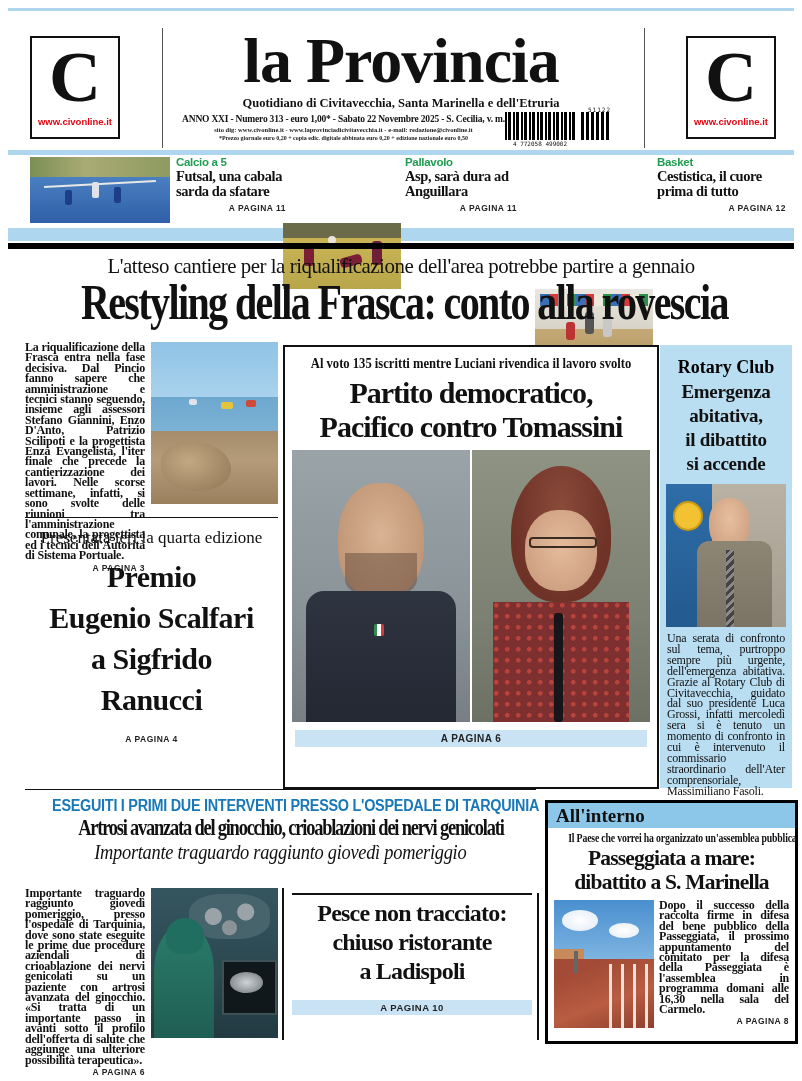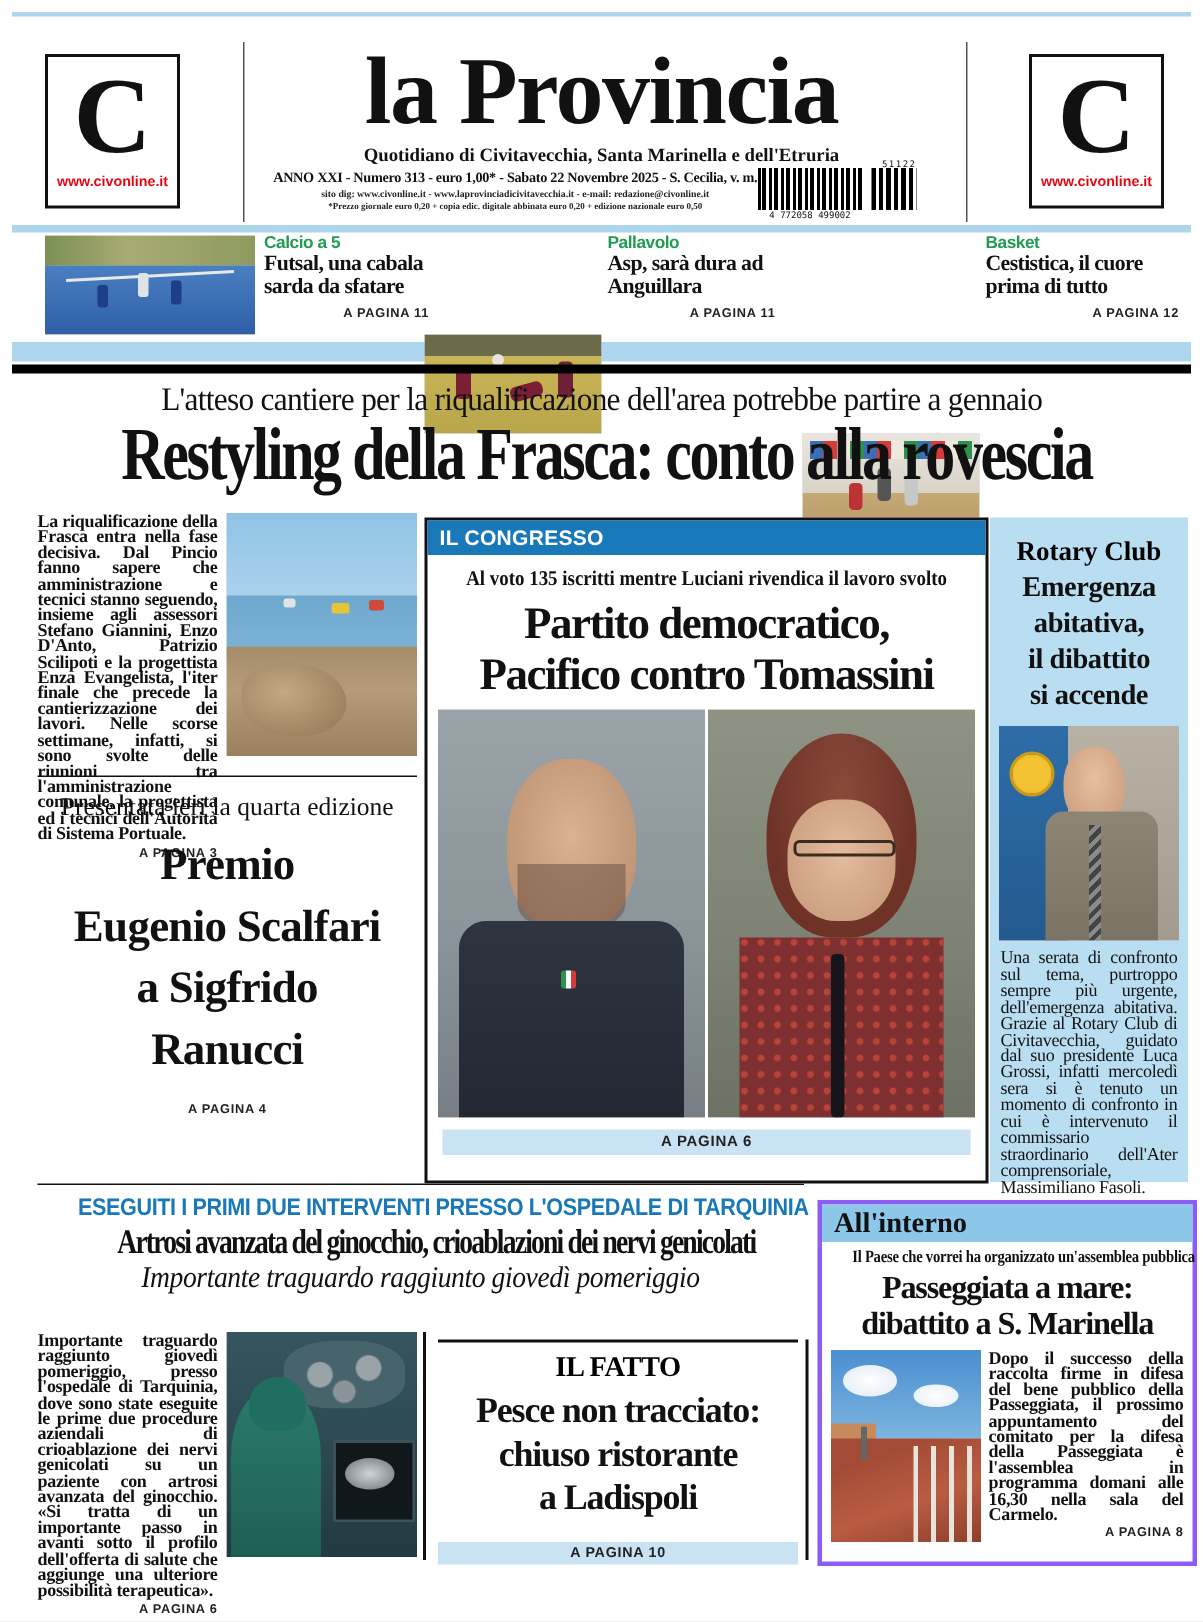--- a/index.html
+++ b/index.html
@@ -59,21 +59,21 @@
   .pale-bar{background:#c9e2f4;height:17px;line-height:17px;margin:8px 10px 0 10px;}
   
   .rotary{left:660px;top:345px;width:132px;height:443px;background:#b9ddf1;padding:0;}
   .rot-kicker{font-weight:bold;font-size:18px;margin-top:12px;}
   .rot-headline{font-weight:bold;font-size:19px;line-height:24px;margin-top:2px;letter-spacing:-.3px;}
   
   .tarq-kicker{font-family:"Liberation Sans",sans-serif;font-weight:bold;font-size:16px;letter-spacing:-.3px;color:#1878b8;}
   .tarq-headline{font-weight:bold;font-size:23px;letter-spacing:-1.5px;}
   .tarq-subhead{font-style:italic;font-size:20px;letter-spacing:-.3px;}
   
-  .interno{left:545px;top:800px;width:247px;height:238px;border:3px solid #8b5cf6;background:#fff;}
+  .interno{left:545px;top:800px;width:247px;height:238px;border:3px solid #000000;background:#fff;}
   .int-bar{background:#8cc6e8;height:25px;line-height:25px;padding-left:8px;font-weight:bold;font-size:19px;}
   .int-kicker{font-weight:bold;font-size:11.5px;letter-spacing:-.2px;margin-top:4px;}
   .int-headline{font-weight:bold;font-size:21.5px;line-height:24px;letter-spacing:-.8px;margin-top:2px;}
   
   .fatto-title{font-weight:bold;font-size:19px;letter-spacing:-.3px;}
   .fatto-headline{font-weight:bold;font-size:24px;line-height:29px;letter-spacing:-.8px;margin-top:4px;}
   .fatto-bar{background:#c9e2f4;height:15px;line-height:15px;}
   
   .scal-kicker{font-size:17px;line-height:21px;}
   .scal-headline{font-weight:bold;font-size:30px;line-height:41px;letter-spacing:-.5px;margin-top:8px;}
@@ -190,21 +190,20 @@
       <div>Eugenio Scalfari</div>
       <div>a Sigfrido</div>
       <div>Ranucci</div>
     </div>
     <div class="pagref" style="margin-top:14px;">A PAGINA 4</div>
   </div>
 
   <div class="abs rule" style="left:25px;top:789px;width:511px;height:1px;"></div>
 
   <div class="abs congresso">
-    <div class="sect-bar">IL CONGRESSO</div>
     <div class="cong-kicker center">
       <span class="fit" style="--sx:.9;">Al voto 135 iscritti mentre Luciani rivendica il lavoro svolto</span>
     </div>
     <div class="cong-headline center">
       <div>Partito democratico,</div>
       <div>Pacifico contro Tomassini</div>
     </div>
     <div class="cong-photos">
       <div class="photo" style="flex:1;margin-right:1px;">
         <div style="left:0;top:0;width:100%;height:100%;background:linear-gradient(180deg,#9aa3a8,#8b9499 55%,#777f85);"></div>
@@ -270,21 +269,20 @@
       <div style="left:56%;top:48%;width:40%;height:34%;background:#10181c;border:2px solid #3c5258;"></div>
       <div style="left:62%;top:56%;width:26%;height:14%;background:radial-gradient(ellipse,#cfd4d6,#6a7276);border-radius:50%;"></div>
     </div>
   </div>
 
   <div class="abs rule" style="left:282px;top:888px;width:2px;height:152px;"></div>
   <div class="abs rule" style="left:537px;top:893px;width:2px;height:147px;"></div>
 
   <div class="abs center" style="left:292px;top:893px;width:240px;">
     <div class="rule" style="width:100%;height:2px;"></div>
-    <div class="fatto-title blue" style="margin-top:6px;">IL FATTO</div>
     <div class="fatto-headline">
       <div>Pesce non tracciato:</div>
       <div>chiuso ristorante</div>
       <div>a Ladispoli</div>
     </div>
     <div class="fatto-bar pagref" style="font-size:9.5px;margin-top:14px;">A PAGINA 10</div>
   </div>
 
   <div class="abs interno">
     <div class="int-bar">All'interno</div>

